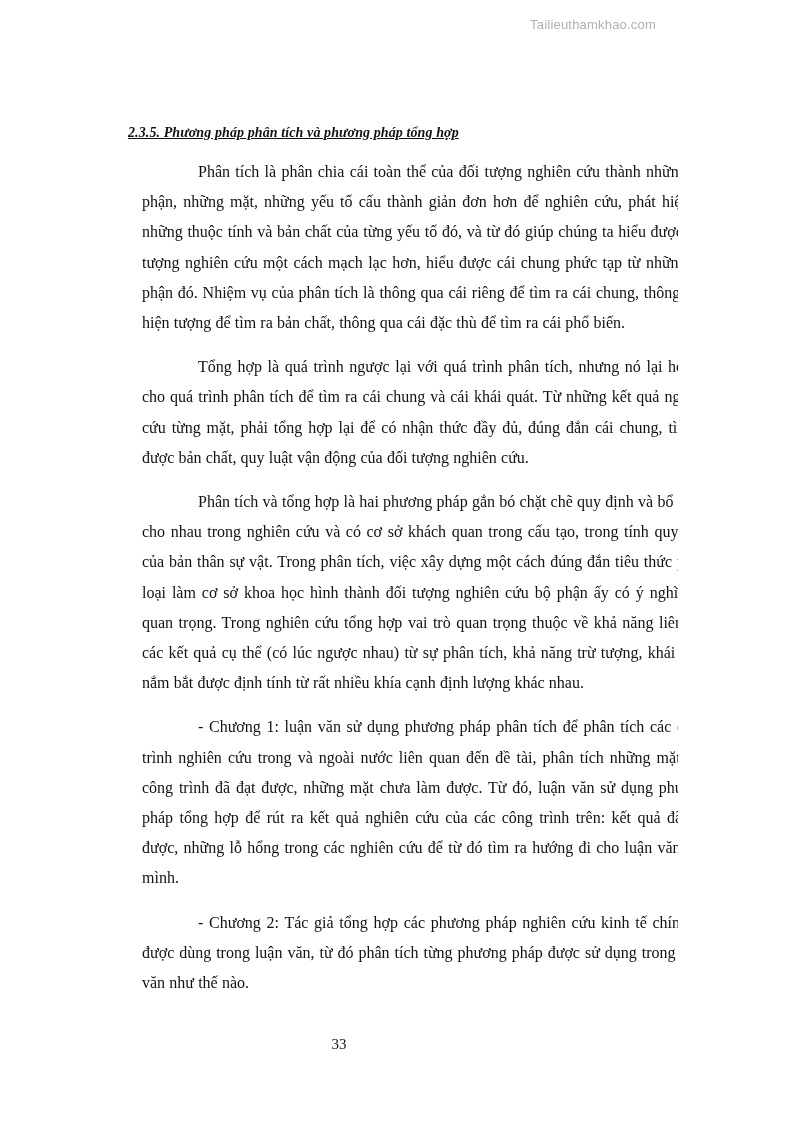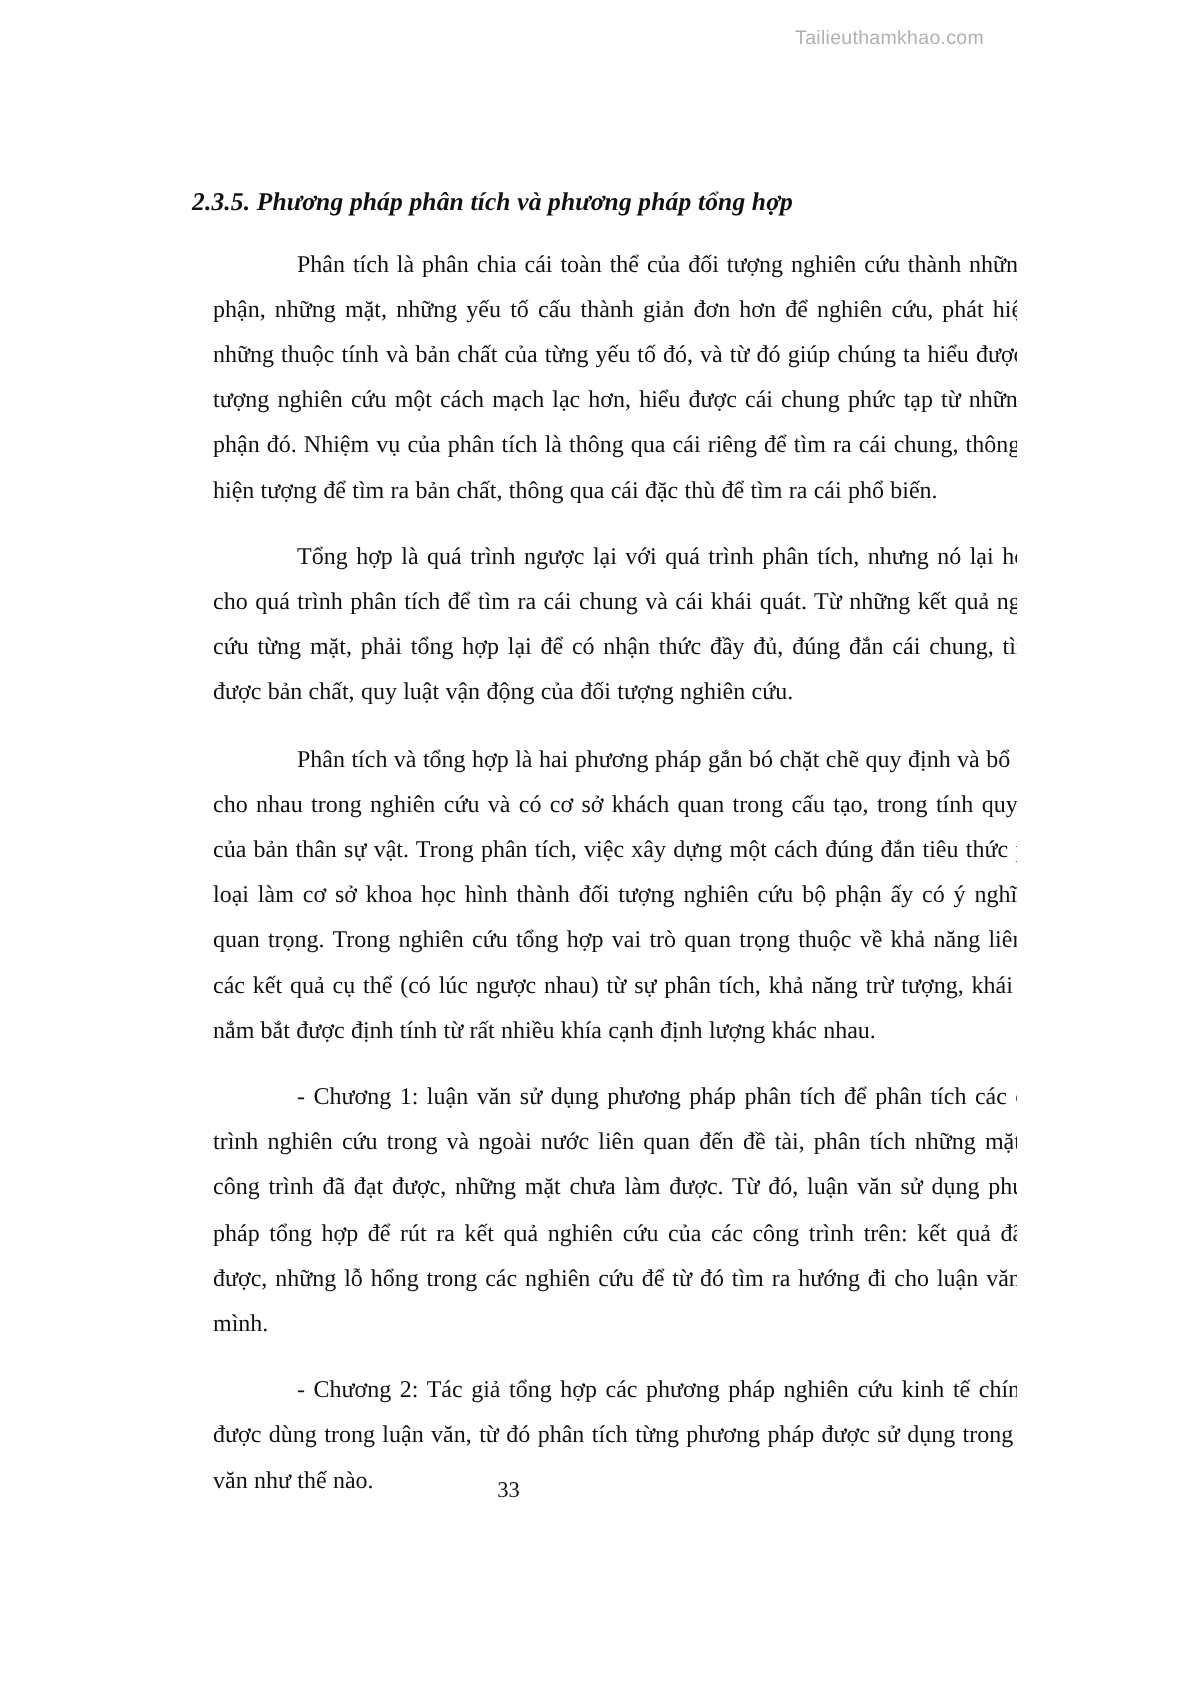--- a/index.html
+++ b/index.html
@@ -29,39 +29,40 @@
   }
   .content {
     position: absolute;
     left: 128px;
     top: 122px;
     width: 594px;
   }
   .heading {
     font-weight: bold;
     font-style: italic;
-    font-size: 17px;
+    font-size: 14px;
     line-height: 1.5;
     margin: 0 0 6px 0;
     letter-spacing: 0.1px;
+    text-decoration: underline;
   }
   p.body-par {
     margin: 14px;
     font-size: 16px;
     line-height: 30.2px;
     text-align: justify;
     text-indent: 56px;
     text-justify: inter-word;
     word-spacing: 0.2px;
   }
   .pagenum {
     position: absolute;
     left: 0;
     right: 0;
-    top: 986px;
+    top: 1036px;
     text-align: center;
     font-size: 15px;
     font-family: "Liberation Serif", "DejaVu Serif", serif;
     color: #111111;
   }
 </style>
 </head>
 <body>
 
 <div class="page">

